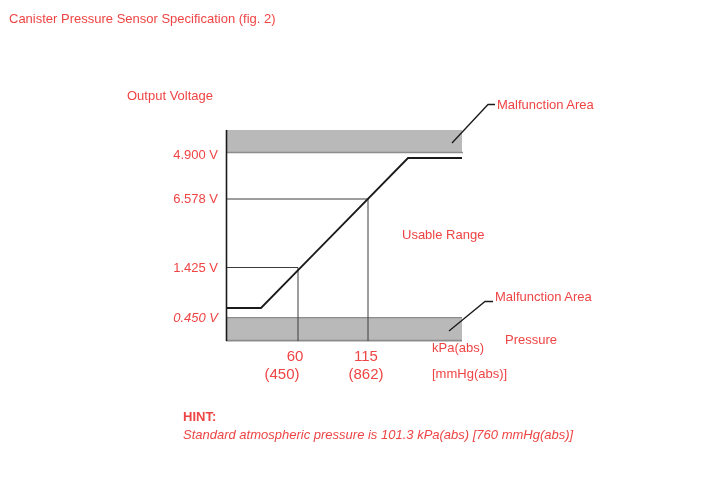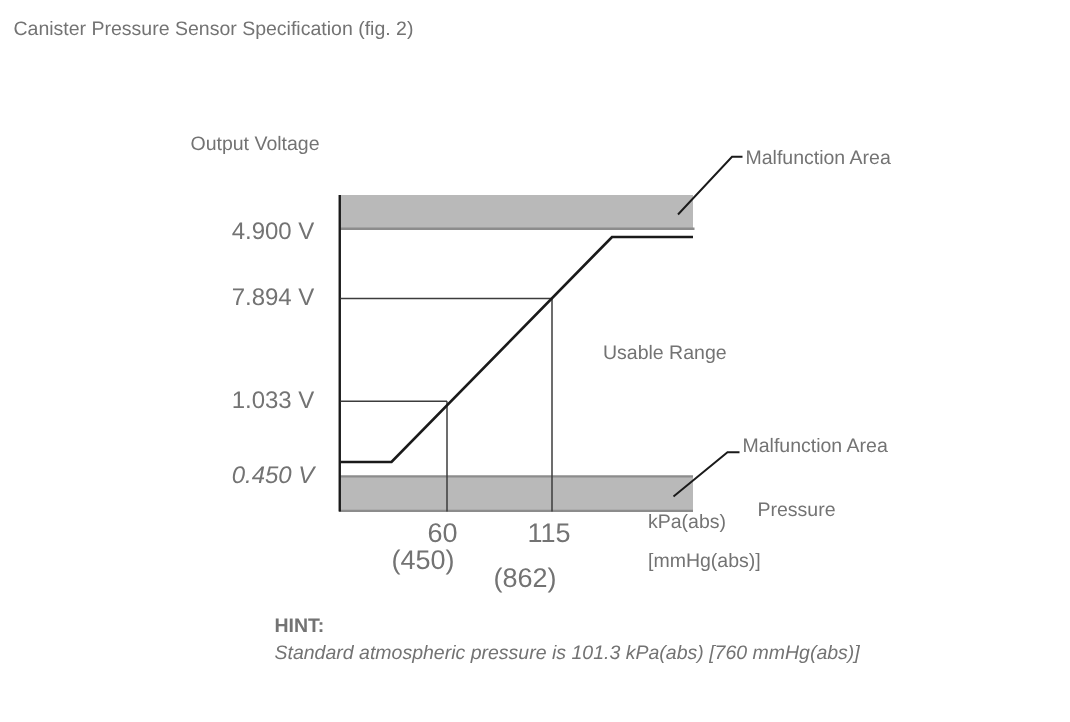--- a/index.html
+++ b/index.html
@@ -6,54 +6,54 @@
     margin: 0;
     padding: 0;
     background: #ffffff;
   }
   #screen {
     position: relative;
     width: 713px;
     height: 481px;
     background: #ffffff;
     font-family: "Liberation Sans", "DejaVu Sans", sans-serif;
-    color: #737373;
+    color: #ef4444;
     overflow: hidden;
   }
   .lbl {
     position: absolute;
     font-size: 13px;
     line-height: 15px;
     white-space: nowrap;
   }
   #title        { left: 9px;   top: 11px;  }
   #y-axis-title { left: 127px; top: 88px; }
   .ytick {
     position: absolute;
     left: 146px;
     width: 72px;
-    text-align: center;
-    font-size: 16px;
+    text-align: right;
+    font-size: 13px;
     line-height: 15px;
   }
   #ytick-4900 { top: 147px; }
   #ytick-4423 { top: 191px; }
   #ytick-1425 { top: 260px; }
   #ytick-0450 { top: 310px; font-style: italic; }
   .xtick {
     position: absolute;
     width: 60px;
     text-align: center;
-    font-size: 18px;
+    font-size: 15px;
     line-height: 15px;
   }
   #xtick-60      { left: 265px; top: 348px; }
   #xtick-60-mm   { left: 252px; top: 366px; }
   #xtick-115     { left: 336px; top: 348px; }
-  #xtick-115-mm  { left: 320px; top: 366px; margin-top: 12px; }
+  #xtick-115-mm  { left: 336px; top: 366px; }
   #x-units-kpa   { left: 432px; top: 340px; }
   #x-units-mmhg  { left: 432px; top: 366px; }
   #usable-range      { left: 402px; top: 227px; }
   #malfunction-top   { left: 497px; top: 97px;  }
   #malfunction-bottom{ left: 495px; top: 289px; }
   #x-axis-title      { left: 505px; top: 332px; }
   #hint-label { left: 183px; top: 409px; font-weight: bold; }
   #hint-text  { left: 183px; top: 427px; font-style: italic; }
   #plot-svg {
     position: absolute;
@@ -90,22 +90,22 @@
     <polyline points="493,301.5 485,301.5 449,331" fill="none" stroke="#1a1a1a" stroke-width="1.3"></polyline>
   </svg>
 
   <div class="lbl" id="y-axis-title">Output Voltage</div>
   <div class="lbl" id="x-axis-title">Pressure</div>
   <div class="lbl" id="usable-range">Usable Range</div>
   <div class="lbl" id="malfunction-top">Malfunction Area</div>
   <div class="lbl" id="malfunction-bottom">Malfunction Area</div>
 
   <div class="ytick" id="ytick-4900">4.900 V</div>
-  <div class="ytick" id="ytick-4423">7.894 V</div>
-  <div class="ytick" id="ytick-1425">1.033 V</div>
+  <div class="ytick" id="ytick-4423">6.578 V</div>
+  <div class="ytick" id="ytick-1425">1.425 V</div>
   <div class="ytick" id="ytick-0450">0.450 V</div>
 
   <div class="xtick" id="xtick-60">60</div>
   <div class="xtick" id="xtick-60-mm">(450)</div>
   <div class="xtick" id="xtick-115">115</div>
   <div class="xtick" id="xtick-115-mm">(862)</div>
   <div class="lbl" id="x-units-kpa">kPa(abs)</div>
   <div class="lbl" id="x-units-mmhg">[mmHg(abs)]</div>
 
   <div class="lbl" id="hint-label">HINT:</div>

